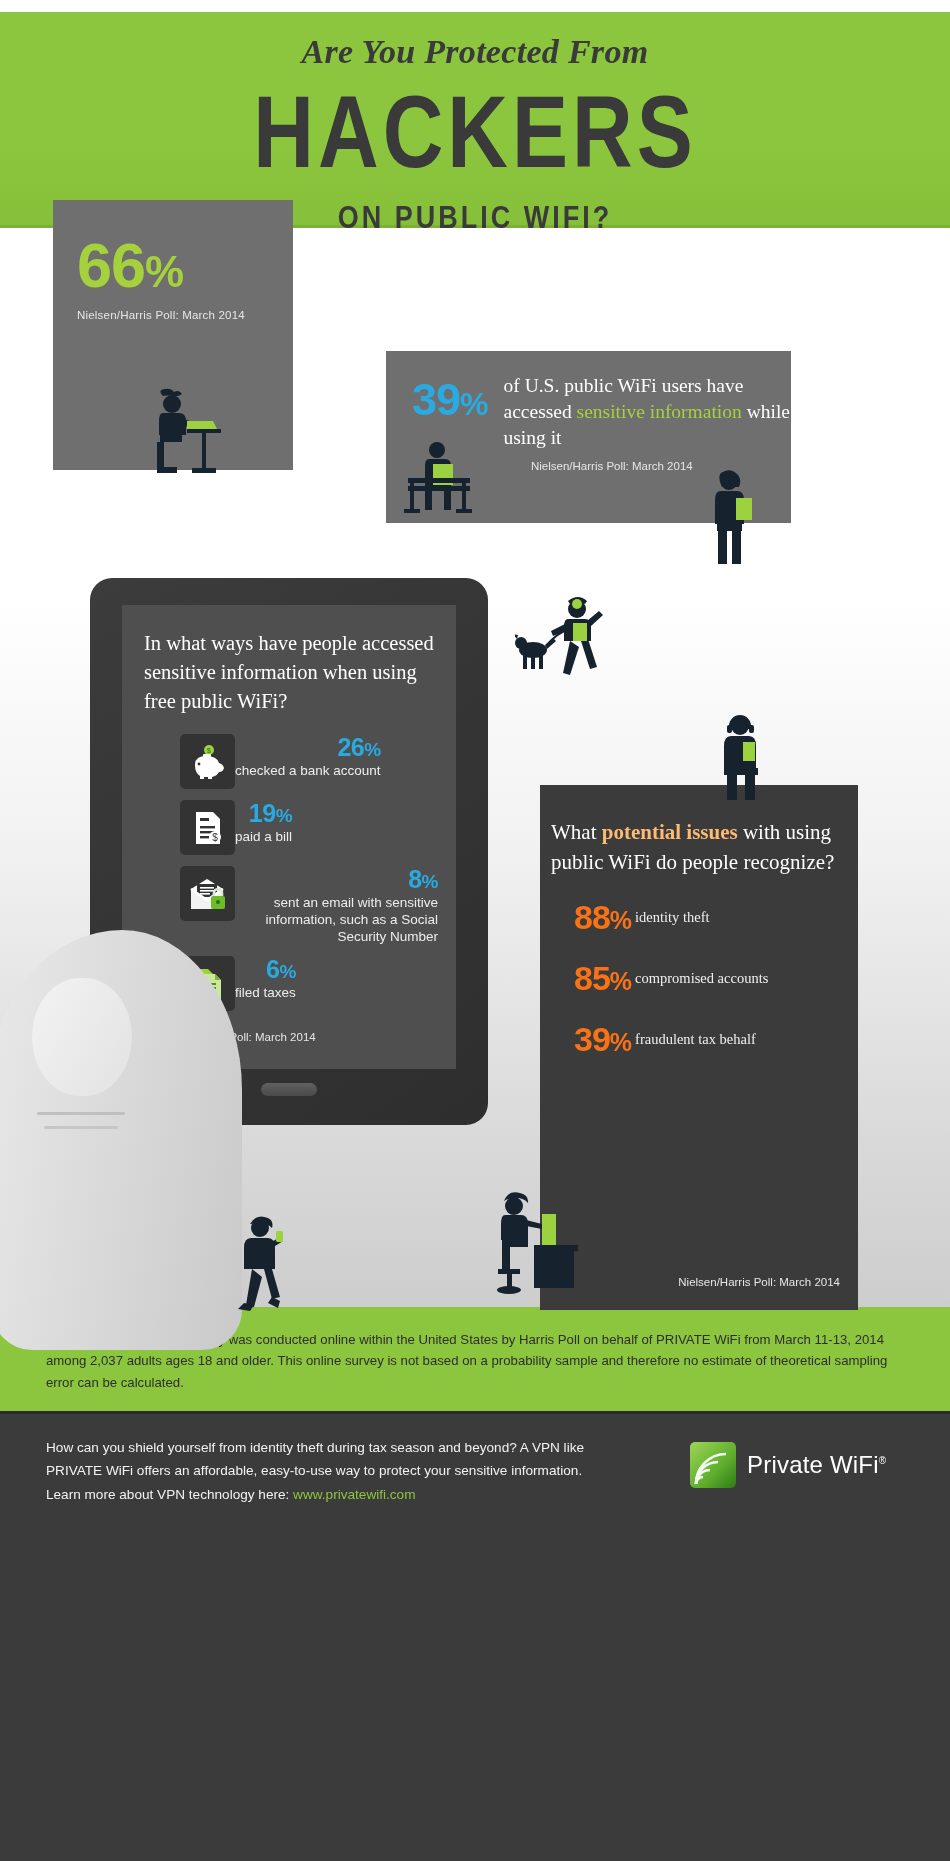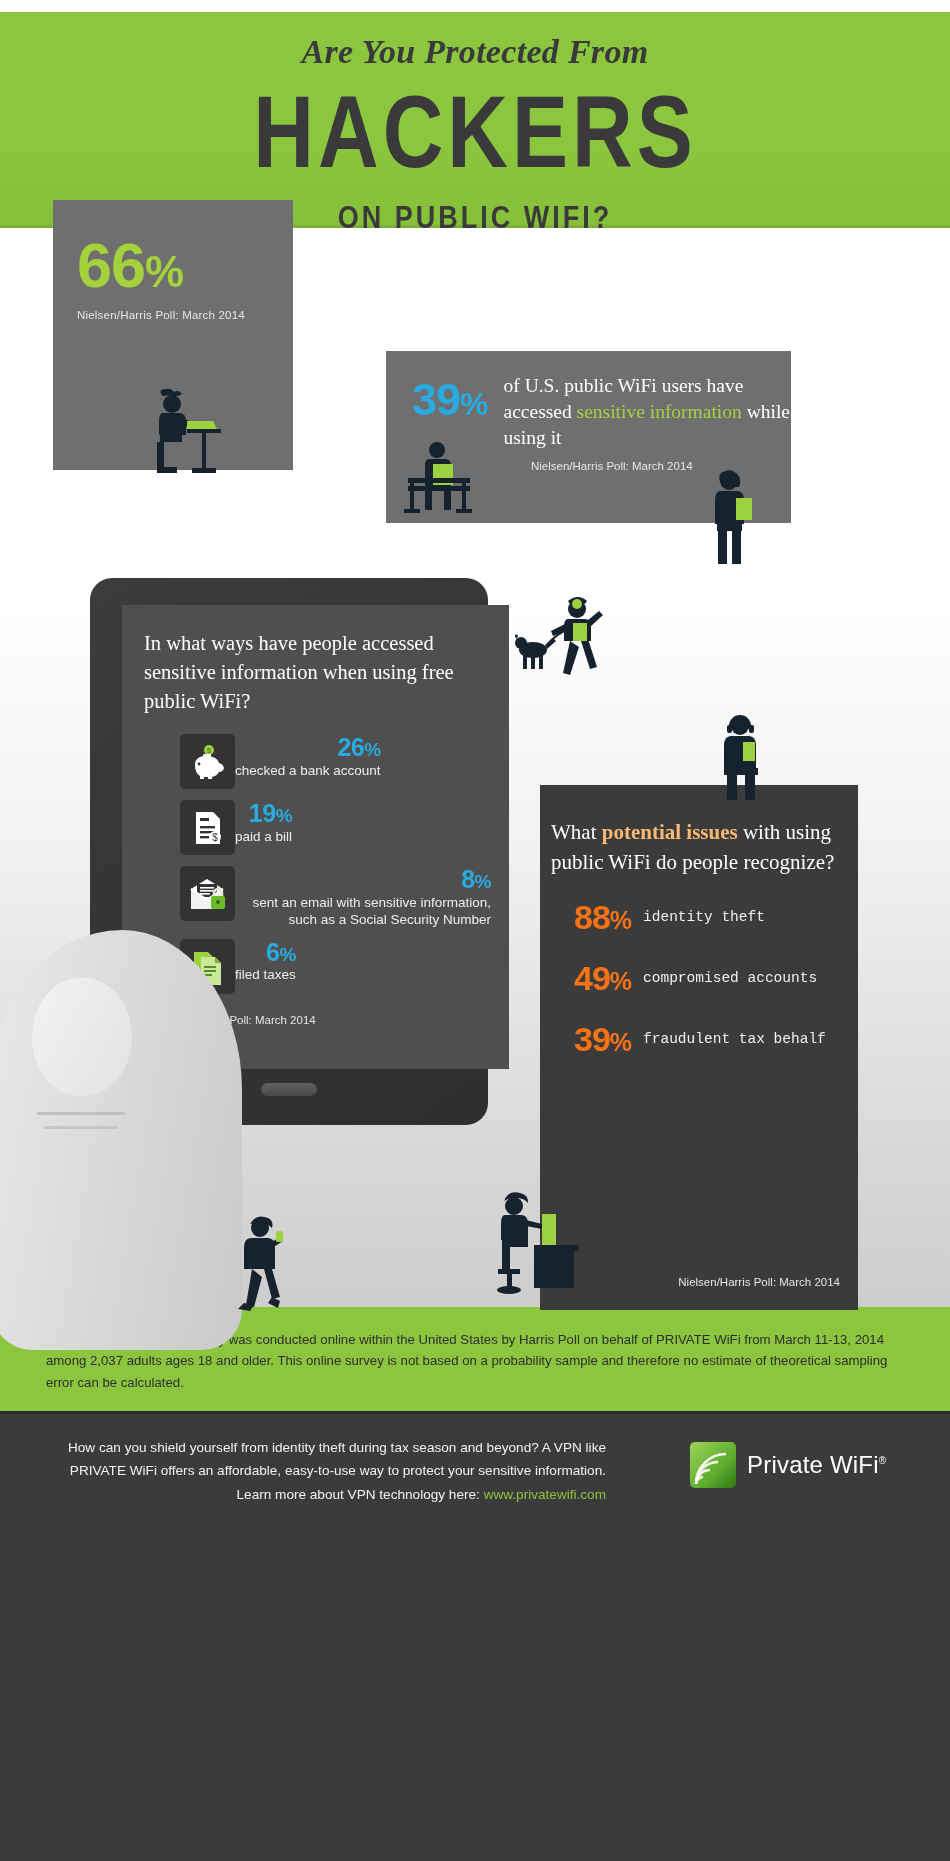--- a/index.html
+++ b/index.html
@@ -77,21 +77,21 @@
     color:#e6e6e6; margin-top:9px; margin-left:145px;
   }
 
   
   #tablet {
     position:absolute; left:90px; top:578px; width:398px; height:547px;
     background:linear-gradient(145deg,#3c3c3c 0%, #353535 45%, #2e2e2e 100%);
     border-radius:22px;
   }
   #tablet .screen {
-    position:absolute; left:32px; top:27px; width:387px; height:464px;
+    position:absolute; left:32px; top:27px; width:334px; height:464px;
     background:#4f4f4f;
     padding:24px 18px 0 22px;
   }
   #tablet .home {
     position:absolute; left:50%; top:505px; transform:translateX(-50%);
     width:56px; height:13px; border-radius:7px;
     background:linear-gradient(180deg,#606060,#4a4a4a);
   }
   #tablet .q {
     font-family:"Liberation Serif", serif;
@@ -151,22 +151,22 @@
   #panel .head .green { color:#fdba74; font-weight:bold; }
   #panel .stats { margin-top:22px; }
   #panel .srow { display:flex; align-items:flex-start; margin-bottom:27px; padding-left:34px; }
   #panel .srow .p {
     font-family:"Liberation Sans", sans-serif; font-weight:bold;
     font-size:34px; color:#f97316; line-height:1; letter-spacing:-1px;
     white-space:nowrap;
   }
   #panel .srow .p .sym { font-size:25px; }
   #panel .srow .l {
-    font-family:Liberation Mono, monospace; font-size:14.5px;
-    color:#f0f0f0; line-height:1.25; margin-left:12px; padding-top:8px;
+    font-family:Liberation Serif, serif; font-size:14.5px;
+    color:#f0f0f0; line-height:1.25; margin-left:4px; padding-top:8px;
   }
   #panel .src {
     position:absolute; right:18px; bottom:22px;
     font-family:"Liberation Sans", sans-serif; font-size:11.5px; color:#e6e6e6;
   }
 
   
   #method {
     position:absolute; left:0; top:1307px; width:950px; height:104px;
     background:#8cc63e; padding:22px 44px 0 46px;
@@ -178,21 +178,21 @@
   #method b { font-weight:bold; }
 
   
   #footer {
     position:absolute; left:0; top:1411px; width:950px; height:450px;
     background:#3b3b3b; border-top:3px solid #2b2b2b;
   }
   #footer .ftext {
     position:absolute; left:46px; top:22px; width:560px;
     font-family:"Liberation Sans", sans-serif;
-    font-size:13.6px; color:#f2f2f2; line-height:1.72;text-align:right;
+    font-size:13.6px; color:#f2f2f2; line-height:1.72;
   }
   #footer .ftext a { color:#8cc63e; text-decoration:none; }
   #footer .logo { position:absolute; left:690px; top:28px; display:flex; align-items:center; }
   #footer .logomark {
     width:46px; height:46px; border-radius:5px; position:relative; overflow:hidden;
     background:linear-gradient(135deg,#9ed455 0%, #5eae2e 60%, #2f7a17 100%);
   }
   #footer .logotext {
     font-family:"Liberation Sans", sans-serif; font-size:24px;
     color:#ffffff; margin-left:11px; letter-spacing:.2px;
@@ -409,21 +409,21 @@
 <div id="panel">
   <div class="head">
     <span>What </span><span class="green">potential issues</span><span> with using public WiFi do people recognize?</span>
   </div>
   <div class="stats">
     <div class="srow">
       <span class="p"><span>88</span><span class="sym">%</span></span>
       <span class="l">identity theft</span>
     </div>
     <div class="srow">
-      <span class="p"><span>49</span><span class="sym">%</span></span>
+      <span class="p"><span>85</span><span class="sym">%</span></span>
       <span class="l">compromised accounts</span>
     </div>
     <div class="srow">
       <span class="p"><span>39</span><span class="sym">%</span></span>
       <span class="l">fraudulent tax behalf</span>
     </div>
   </div>
   <div class="src">Nielsen/Harris Poll: March 2014</div>
 </div>
 

